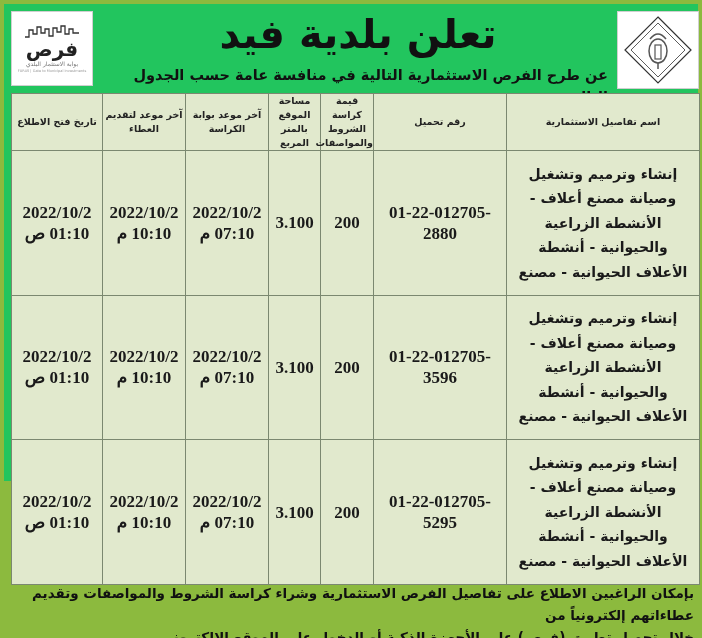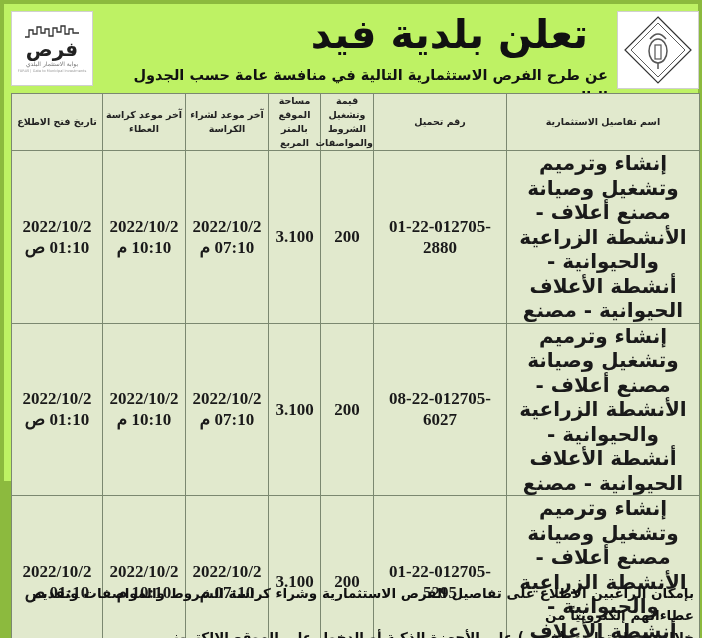--- a/index.html
+++ b/index.html
@@ -1,39 +1,39 @@
 <!DOCTYPE html>
 <html><head>
 <meta charset="utf-8">
 <style>
   * { box-sizing: border-box; margin: 0; padding: 0; }
   html, body { width: 702px; height: 638px; overflow: hidden; background: #8cba3e; }
   body { font-family: "DejaVu Sans", sans-serif; color: #111; }
   .frame {
     position: absolute; left: 0; top: 0; width: 702px; height: 485px;
-    background: #bef264;
+    background: #22c55e;
     border: 4px solid #8cba3e;
   }
   .header { position: absolute; left: 4px; top: 4px; width: 694px; height: 84px; }
   .logo-furas {
     position: absolute; left: 3px; top: 3px; width: 82px; height: 75px;
     background: #fff; border: 1px solid #d0d0d0;
     display: flex; flex-direction: column; align-items: center; justify-content: center;
   }
   .logo-furas .skyline { width: 54px; height: 14px; }
   .logo-furas .brand { font-size: 20px; font-weight: bold; color: #222; line-height: 22px; direction: rtl; }
   .logo-furas .sub { font-size: 6px; color: #777; direction: rtl; line-height: 8px; }
   .logo-furas .sub2 { font-size: 3.5px; color: #999; line-height: 6px; }
   .logo-ministry {
     position: absolute; right: 3px; top: 3px; width: 82px; height: 78px;
     background: #fff; border: 1px solid #d0d0d0;
     display: flex; align-items: center; justify-content: center;
   }
   .title {
-    position: absolute; left: 120px; width: 460px; top: 0px; 
+    position: absolute; left: 120px; width: 460px; top: 0px; text-align: center;
     font-family: "DejaVu Sans", sans-serif; font-weight: bold; font-size: 40px;
     line-height: 52px; direction: rtl; color: #111;
     letter-spacing: 1px;
   }
   .subtitle {
     position: absolute; left: 90px; width: 510px; top: 56px; text-align: right;
     font-weight: bold; font-size: 14.5px; direction: rtl; line-height: 22px; color: #111;
   }
   table.tender {
     position: absolute; left: 7px; top: 89px; width: 688px; height: 492px;
@@ -43,22 +43,22 @@
   table.tender th, table.tender td {
     border: 1.5px solid #7b8870; text-align: center; vertical-align: middle;
   }
   table.tender th {
     height: 54px; font-size: 9.5px; font-weight: bold; line-height: 14px; color: #222;
     background: #e1e9cd;
     margin-top: 28px;
   }
   table.tender td { font-family: "Liberation Serif", serif; font-weight: bold; font-size: 17px; line-height: 21px; color: #1a1a1a; }
   table.tender td.name {
-    font-family: "DejaVu Sans", sans-serif; font-size: 20px; line-height: 24.5px;
-    padding: 0 12px; direction: rtl;
+    font-family: "DejaVu Sans", sans-serif; font-size: 14px; line-height: 24.5px;
+    padding: 0 4px; direction: rtl;
   }
   table.tender td.num { font-size: 17px; direction: ltr; }
   table.tender td.dt { direction: rtl; }
   .footer {
     position: absolute; left: 4px; top: 574px; width: 694px; height: 53px;
     direction: rtl; text-align: right; font-weight: bold; font-size: 13.5px;
     line-height: 22px; padding: 4px 8px 16px 8px; color: #111;
   }
 </style>
 </head>
@@ -98,24 +98,24 @@
       <col style="width:53px">
       <col style="width:52px">
       <col style="width:83px">
       <col style="width:83px">
       <col style="width:91px">
     </colgroup>
     <thead>
       <tr>
         <th>اسم تفاصيل الاستثمارية</th>
         <th>رقم تحميل</th>
-        <th>قيمة وتشغيل الشروط والمواصفات</th>
+        <th>قيمة كراسة الشروط والمواصفات</th>
         <th>مساحة الموقع بالمتر المربع</th>
-        <th>آخر موعد لشراء الكراسة</th>
-        <th>آخر موعد كراسة العطاء</th>
+        <th>آخر موعد بوابة الكراسة</th>
+        <th>آخر موعد لتقديم العطاء</th>
         <th>تاريخ فتح الاطلاع</th>
       </tr>
     </thead>
     <tbody>
       <tr>
         <td class="name">إنشاء وترميم وتشغيل وصيانة مصنع أعلاف - الأنشطة الزراعية والحيوانية - أنشطة الأعلاف الحيوانية - مصنع</td>
         <td class="num">01-22-012705-2880</td>
         <td class="num">200</td>
         <td class="num">3.100</td>
         <td class="dt">
@@ -126,21 +126,21 @@
           <div>2022/10/2</div>
           <div>10:10 م</div>
         </td>
         <td class="dt">
           <div>2022/10/2</div>
           <div>01:10 ص</div>
         </td>
       </tr>
       <tr>
         <td class="name">إنشاء وترميم وتشغيل وصيانة مصنع أعلاف - الأنشطة الزراعية والحيوانية - أنشطة الأعلاف الحيوانية - مصنع</td>
-        <td class="num">08-22-012705-6027</td>
+        <td class="num">01-22-012705-3596</td>
         <td class="num">200</td>
         <td class="num">3.100</td>
         <td class="dt">
           <div>2022/10/2</div>
           <div>07:10 م</div>
         </td>
         <td class="dt">
           <div>2022/10/2</div>
           <div>10:10 م</div>
         </td>

